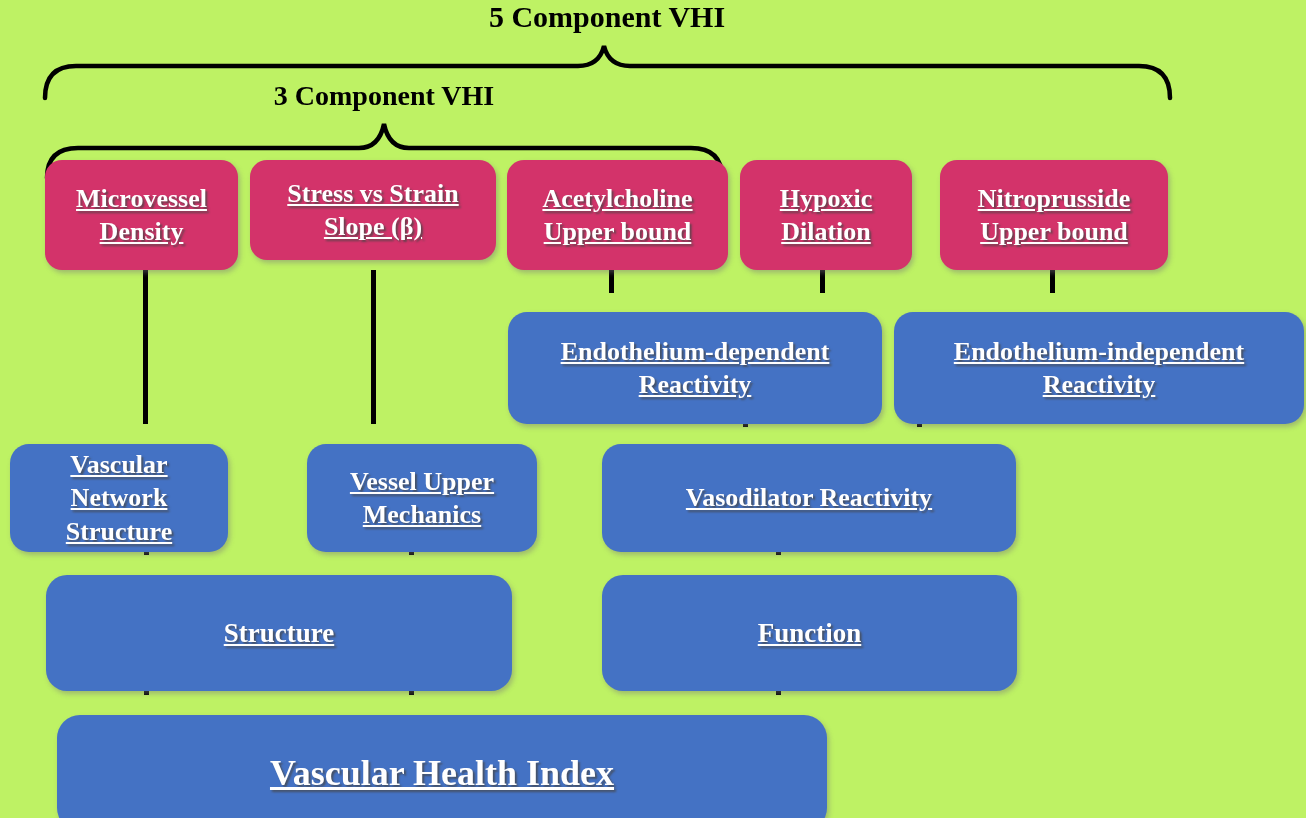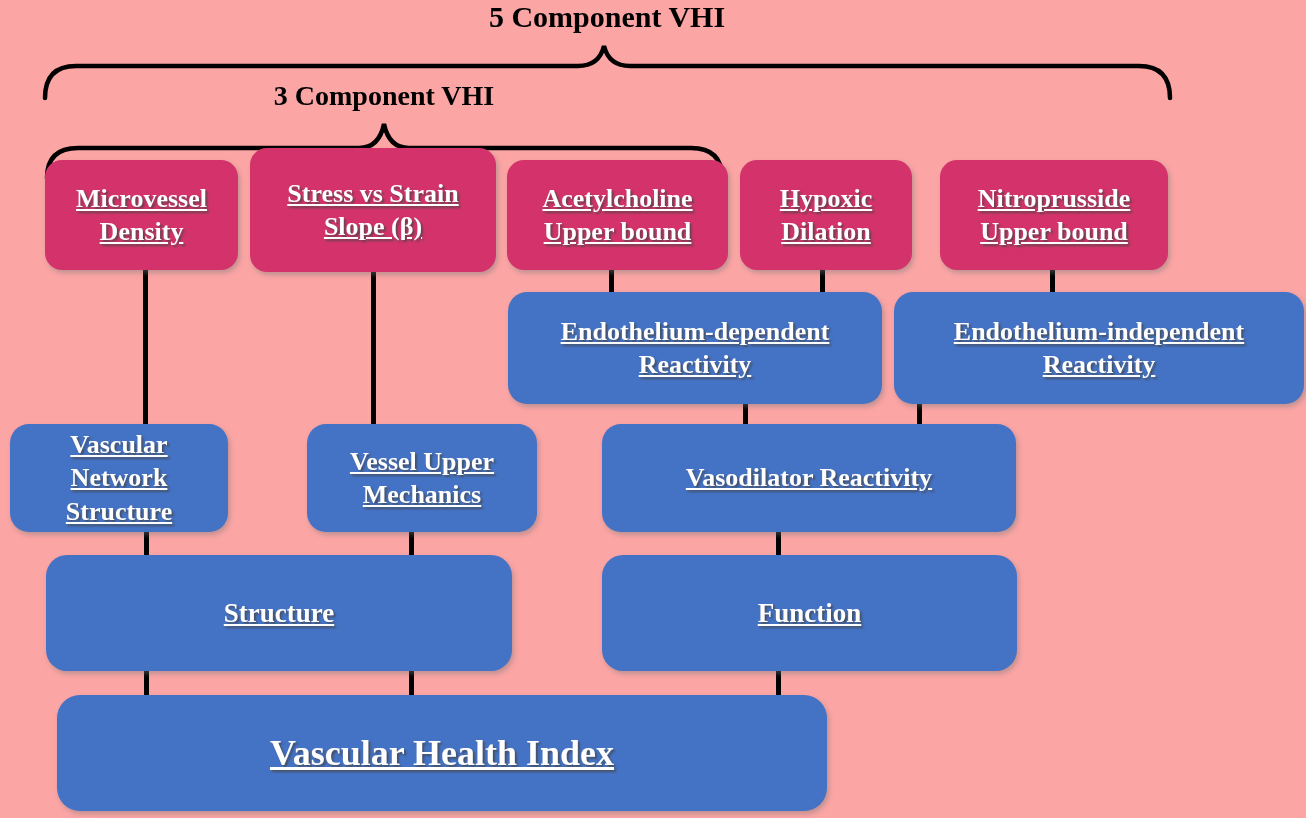--- a/index.html
+++ b/index.html
@@ -1,40 +1,40 @@
 <!DOCTYPE html>
 <html style="--measure: #D3336A; --category: #4472C4; --box-text: #FFFFFF; --title-text: #000000; --connector: #000000;"><head>
 <meta charset="utf-8">
 <style>
   html, body { margin: 0; padding: 0; background: #ffffff; }
   #canvas {
     position: relative;
     width: 1306px;
     height: 818px;
-    background: #fca5a5;
+    background: #bef264;
     font-family: "Liberation Serif", "DejaVu Serif", serif;
     overflow: hidden;
   }
   .node {
     position: absolute;
     display: flex;
     align-items: center;
     justify-content: center;
     text-align: center;
     color: var(--box-text, #fff);
     font-weight: bold;
     line-height: 1.28;
     padding: 4px 10px;
     box-sizing: border-box;
     text-shadow: 2px 2px 2px rgba(70,70,70,0.75);
     box-shadow: 2px 3px 5px rgba(120,120,120,0.45);
     text-decoration: underline;
   }
   .pink  { background: var(--measure, #D3336A); border-radius: 17px; font-size: 26px; }
-  .blue  { background: var(--category, #4472C4); border-radius: 19px; font-size: 26px; }
+  .blue  { background: var(--category, #4472C4); border-radius: 19px; font-size: 26px; margin-top: 20px; }
   .blue.big   { border-radius: 21px; font-size: 27px; }
   .blue.final { border-radius: 23px; font-size: 36px; }
   .connector {
     position: absolute;
     width: 5px;
     background: var(--connector, #000);
   }
   .brace-title {
     position: absolute;
     text-align: center;
@@ -68,21 +68,21 @@
   <div class="connector" style="left:144px;top:532px;height:23px"></div>
   <div class="connector" style="left:409px;top:532px;height:23px"></div>
   <div class="connector" style="left:776px;top:532px;height:23px"></div>
   <div class="connector" style="left:144px;top:671px;height:24px"></div>
   <div class="connector" style="left:409px;top:671px;height:24px"></div>
   <div class="connector" style="left:776px;top:671px;height:24px"></div>
 
   <div class="node pink" style="left:45px;top:160px;width:193px;height:110px">
     <span>Microvessel Density</span>
   </div>
-  <div class="node pink" style="left:250px;top:148px;width:246px;height:124px">
+  <div class="node pink" style="left:250px;top:160px;width:246px;height:100px">
     <span>Stress vs Strain Slope (β)</span>
   </div>
   <div class="node pink" style="left:507px;top:160px;width:221px;height:110px">
     <span>Acetylcholine Upper bound</span>
   </div>
   <div class="node pink" style="left:740px;top:160px;width:172px;height:110px">
     <span>Hypoxic Dilation</span>
   </div>
   <div class="node pink" style="left:940px;top:160px;width:228px;height:110px">
     <span>Nitroprusside Upper bound</span>

